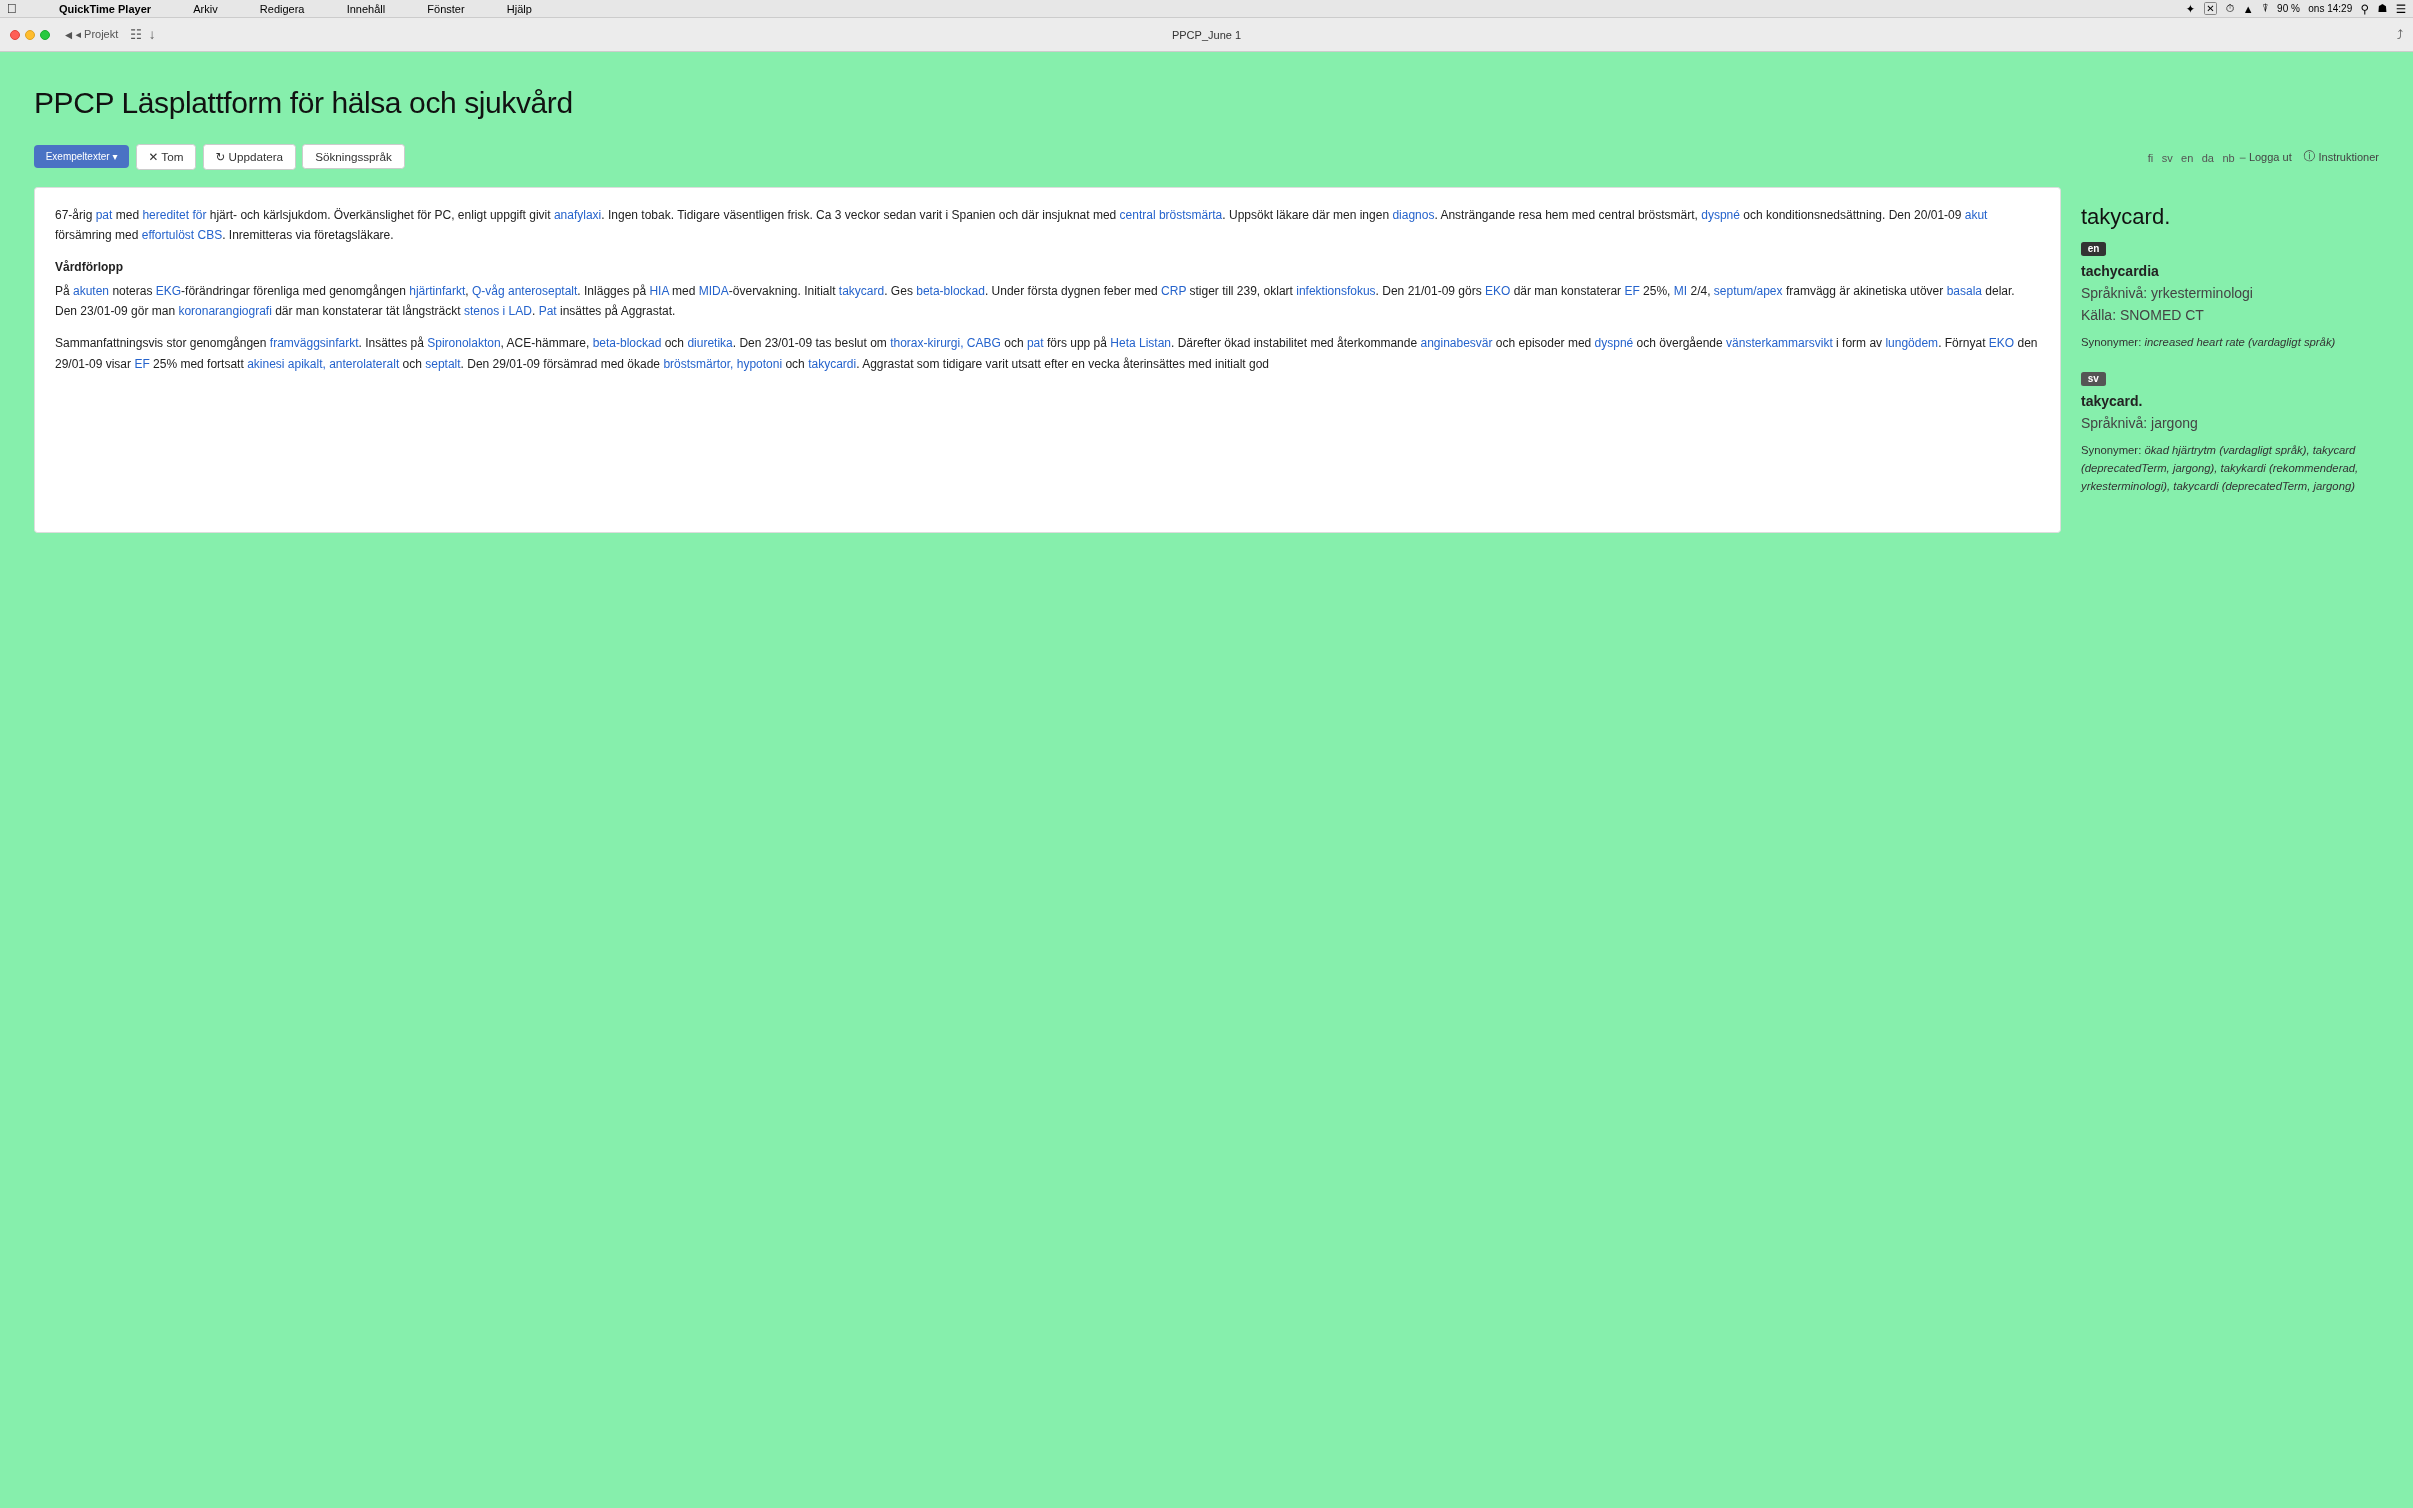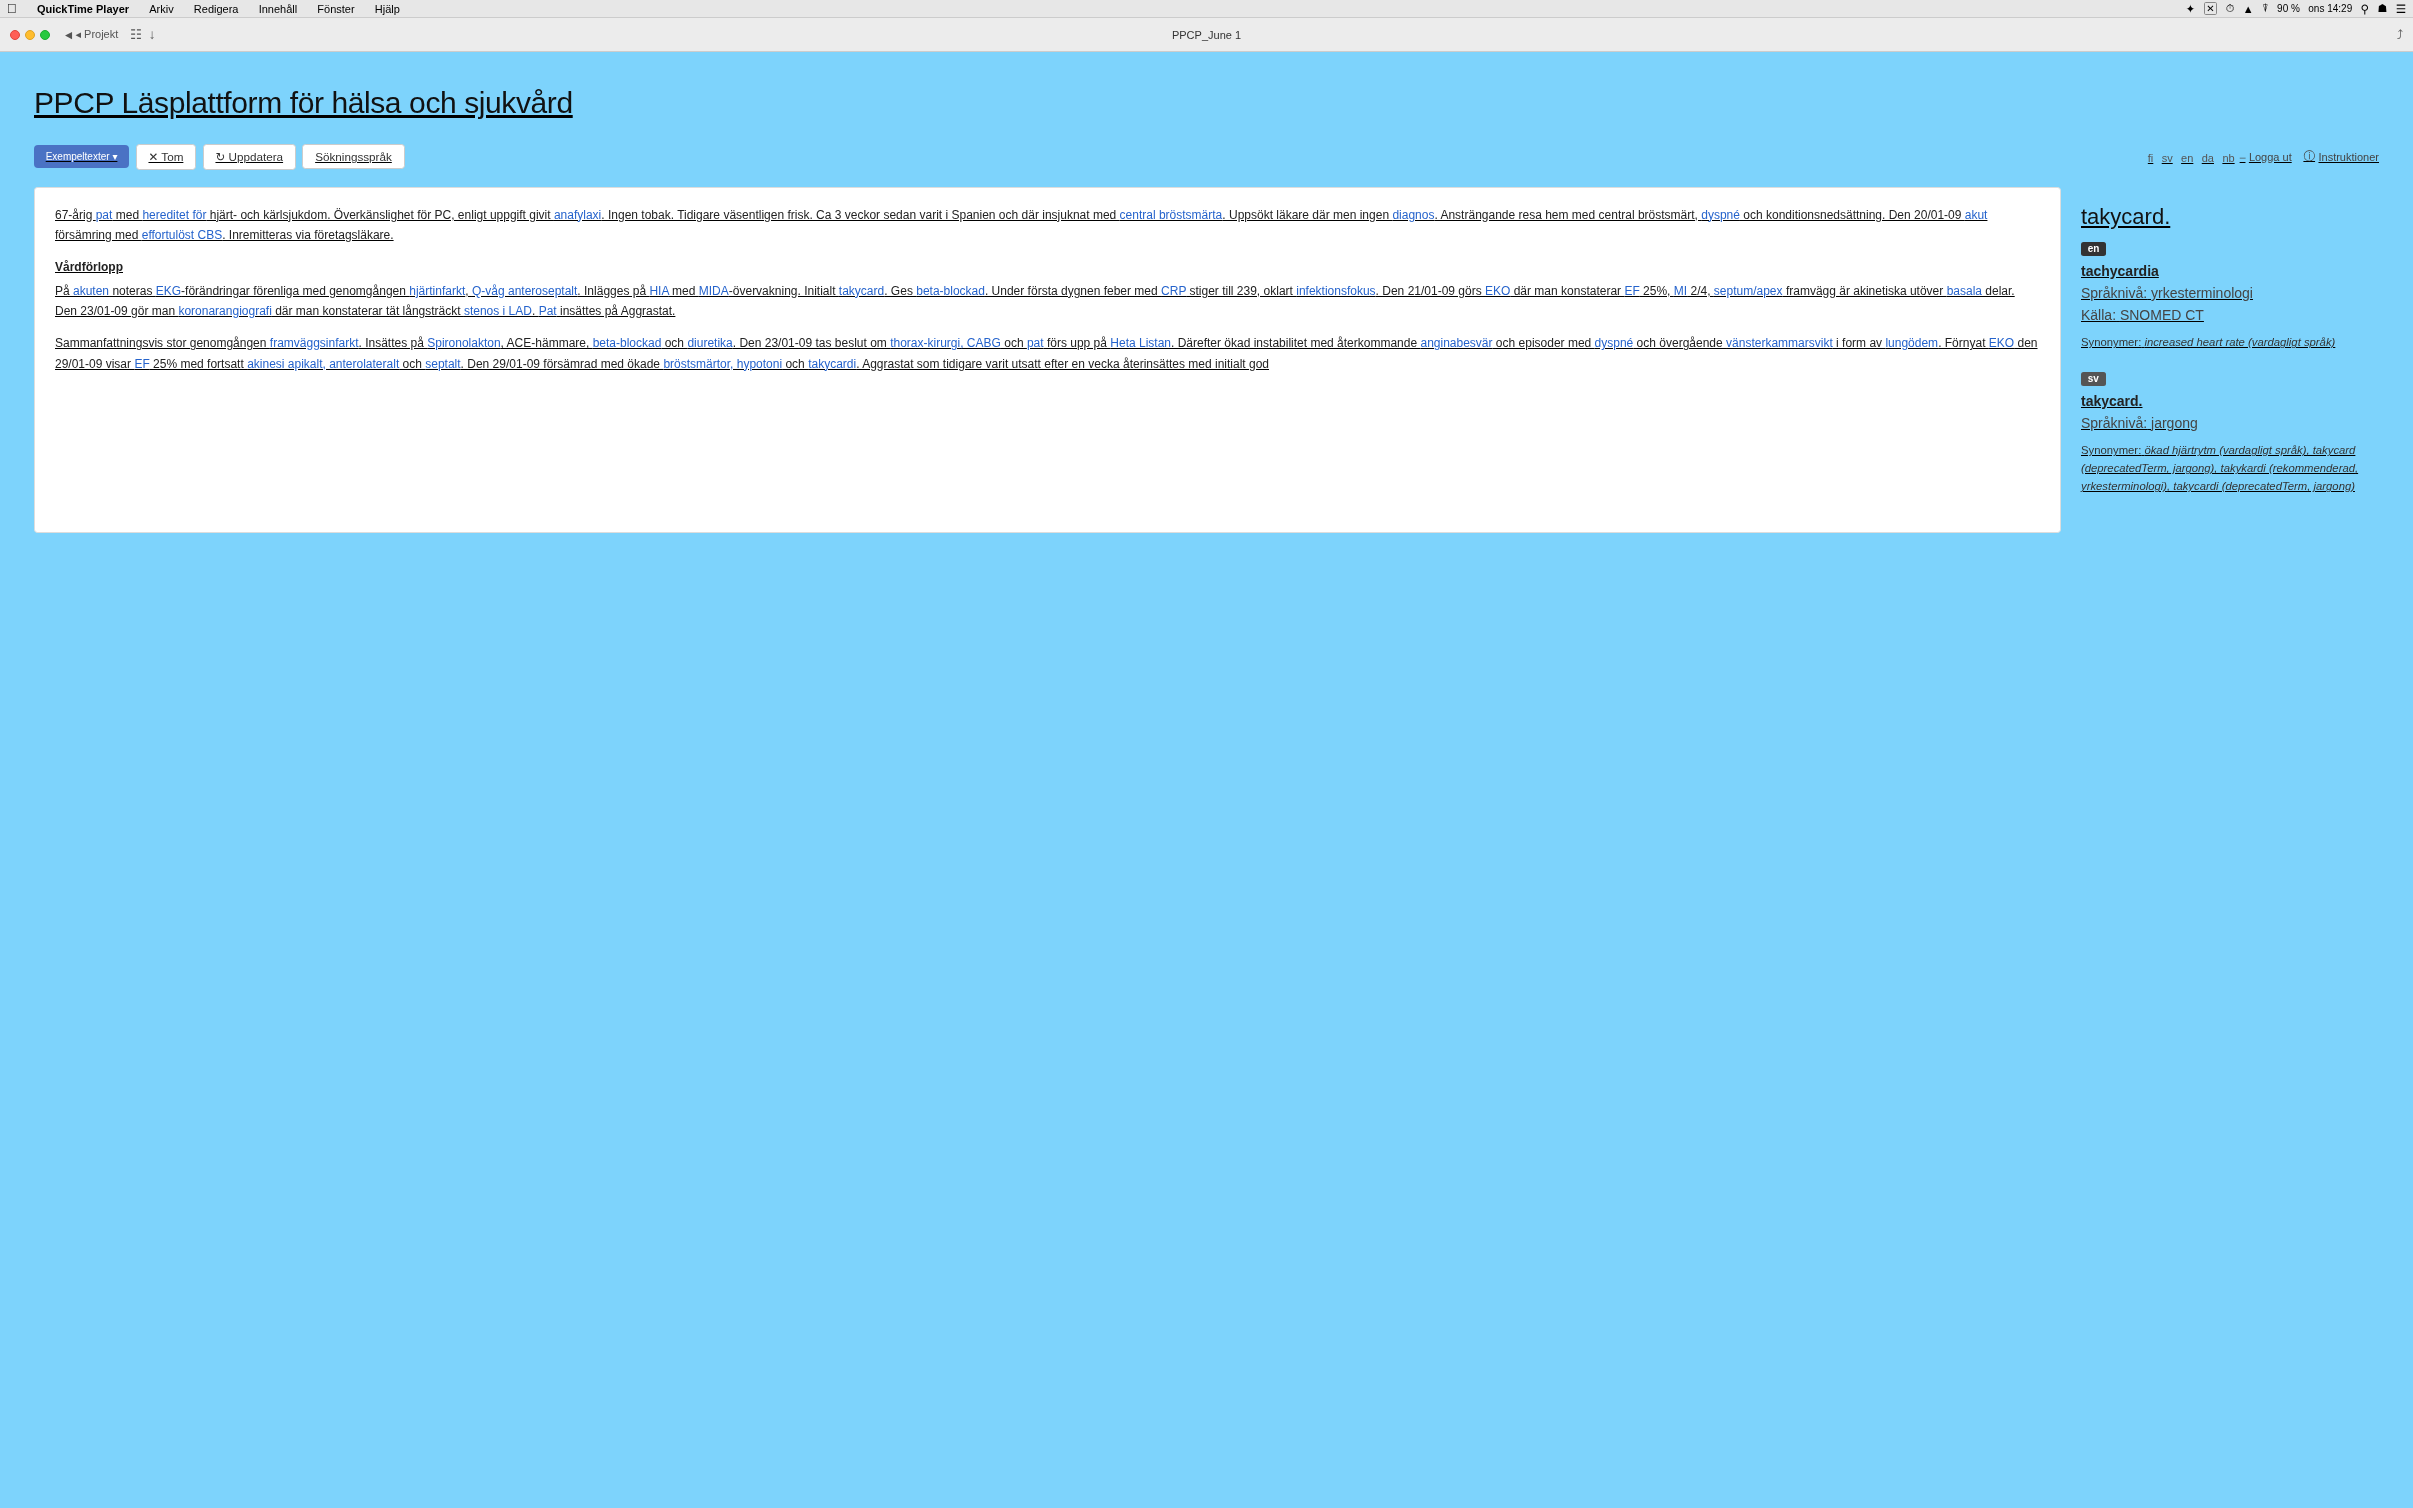--- a/index.html
+++ b/index.html
@@ -28,20 +28,21 @@
       z-index: 100;
     }
     .menubar-apple {
       font-size: 13.4px;
       margin-right: 3.4px;
     }
     .menubar-item {
       cursor: pointer;
       padding: 0.8px 3.4px;
       border-radius: 2.5px;
+      margin-left: 22px;
     }
     .menubar-item.bold { font-weight: 600; }
     .menubar-right {
       margin-left: auto;
       display: flex;
       align-items: center;
       gap: 8.4px;
       font-size: 10px;
     }
 
@@ -109,24 +110,23 @@
     }
     .window-action-icon {
       cursor: pointer;
       font-size: 13.4px;
       color: #555;
     }
 
     
     .main-wrapper {
       margin-top: 52px;
-      background: #7dd3fc;
+      background: #86efac;
       min-height: calc(100vh - 52px);
       padding: 34px 34px 34px 34px;
-      text-decoration: underline;
     }
 
     .page-title {
       font-size: 30px;
       font-weight: 300;
       color: #111;
       margin-bottom: 23.5px;
       letter-spacing: -0.4px;
     }
 

